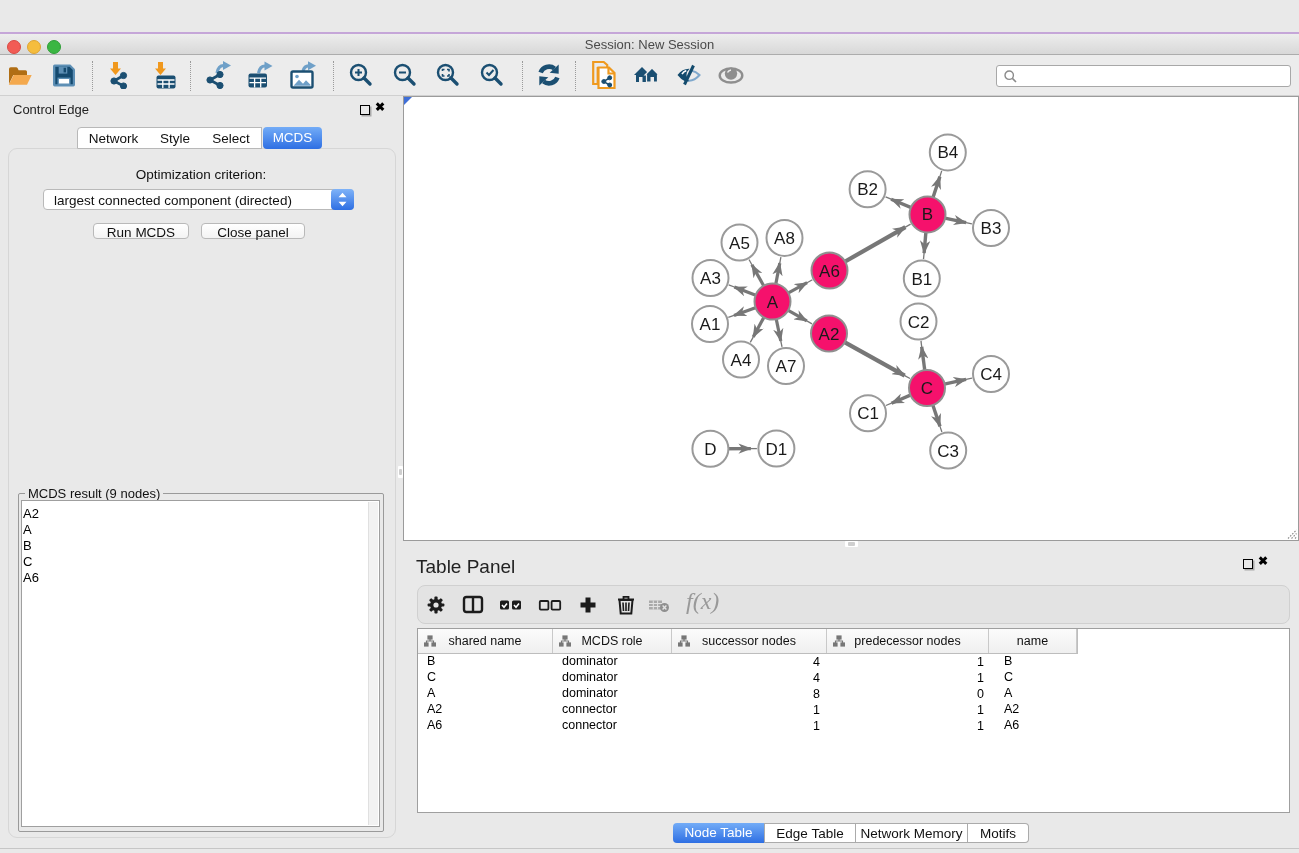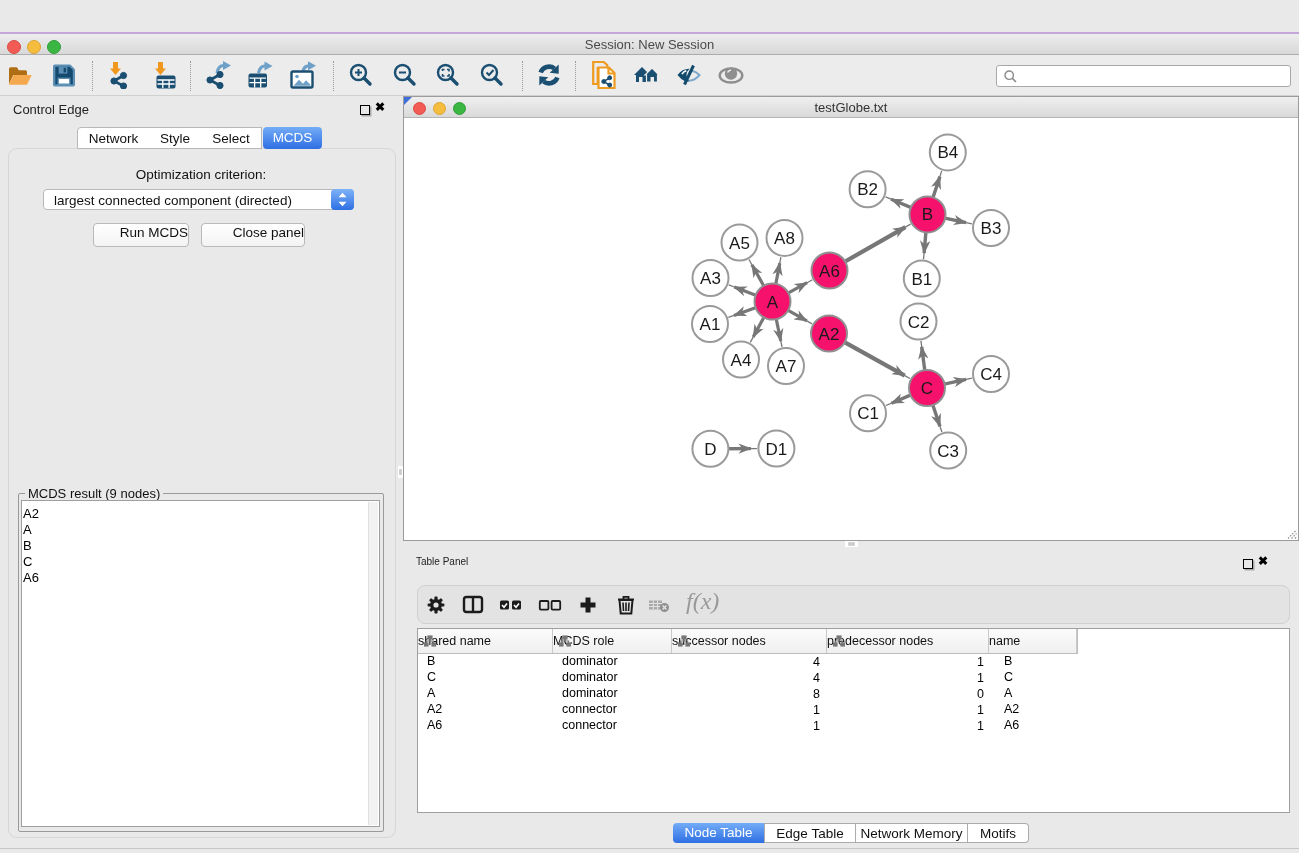--- a/index.html
+++ b/index.html
@@ -30,23 +30,23 @@
 #tabM{left:263px;width:59px;border-radius:4px;border:none;color:#fff;
  background:linear-gradient(#73ACF7,#2E6FE3);}
 #cp-panel{left:8px;top:116px;width:386px;height:688px;background:#E9E9E9;
  border:1px solid #D6D6D6;border-radius:9px;}
 #optlabel{left:0px;top:135px;width:402px;text-align:center;font-size:13.5px;color:#111;}
 #combo{left:43px;top:157px;width:311px;height:21px;background:#fff;border:1px solid #B9B9B9;
  border-radius:4px;box-sizing:border-box;}
 #combo .txt{position:absolute;left:10px;top:3px;font-size:13.5px;color:#111;}
 #combo .btn{position:absolute;right:-1px;top:-1px;width:23px;height:21px;border-radius:4px;
  background:linear-gradient(#7FB3F8,#2E6FE3);}
-.pushbtn{position:absolute;top:191px;height:24px;background:linear-gradient(#FFFFFF,#F3F3F3);
+.pushbtn{position:absolute;top:191px;height:16px;background:linear-gradient(#FFFFFF,#F3F3F3);
  border:1px solid #B9B9B9;border-radius:4px;box-sizing:border-box;
- font-size:13.5px;color:#111;text-align:right;line-height:18px;}
+ font-size:13.5px;color:#111;text-align:center;line-height:18px;}
 #runbtn{left:93px;width:96px;}
 #closebtn{left:201px;width:104px;}
 #fieldset{left:18px;top:461px;width:364px;height:337px;border:1px solid #9a9a9a;
  border-radius:2px;}
 #fs-legend{position:absolute;left:6px;top:-8px;background:#E9E9E9;padding:0 3px;
  font-size:13px;color:#111;}
 #fs-inner{position:absolute;left:2px;top:6px;right:3px;bottom:4px;background:#fff;
  border:1px solid #9f9f9f;}
 #fs-list{position:absolute;left:1px;top:5px;font-size:13px;color:#000;line-height:16px;}
 #fs-scroll{position:absolute;right:1px;top:1px;width:9px;bottom:1px;background:#F2F2F2;
@@ -57,32 +57,32 @@
 #nw-title{position:absolute;left:0;top:0;width:100%;height:21px;
  background:linear-gradient(#EFEFEF,#D9D9D9);border-bottom:1px solid #B4B4B4;box-sizing:border-box;}
 #nw-title .tl{top:5px;width:11px;height:11px;}
 #nw-title .t1{left:9px;background:#F25C55;border:.5px solid #D94A44;}
 #nw-title .t2{left:29px;background:#F5BD3E;border:.5px solid #DFA432;}
 #nw-title .t3{left:49px;background:#3BB643;border:.5px solid #2F9E37;}
 #nw-title .cap{position:absolute;width:100%;top:3px;text-align:center;font-size:13px;color:#333;}
 #nw-corner{position:absolute;left:0;top:0;width:0;height:0;
  border-top:8px solid #3F6FD8;border-right:8px solid transparent;}
 
-#tp-title{left:416px;top:524px;font-size:10px;color:#222;}
+#tp-title{left:416px;top:524px;font-size:19px;color:#222;}
 #tp-sq{left:1243px;top:527px;width:8px;height:8px;border:1.6px solid #000;box-shadow:1.5px 1.5px 0 #aaa;}
 #tp-x{left:1258px;top:522px;font-size:12px;font-weight:bold;color:#000;}
 #tp-toolbar{left:417px;top:553px;width:873px;height:39px;background:#E3E3E3;
  border:1px solid #D0D0D0;border-radius:8px;box-sizing:border-box;}
 #tbl{left:417px;top:596px;width:873px;height:185px;background:#fff;border:1px solid #9f9f9f;
  box-sizing:border-box;}
 #tbl-head{position:absolute;left:0;top:0;width:659px;height:24px;
  background:linear-gradient(#FBFBFB,#EFEFEF);border-bottom:1px solid #BDBDBD;
  border-right:1px solid #BDBDBD;}
 .th{position:absolute;top:0;height:24px;box-sizing:border-box;border-right:1px solid #C9C9C9;
- font-size:12.5px;color:#111;text-align:left;line-height:24px;}
+ font-size:12.5px;color:#111;text-align:center;line-height:24px;}
 .thico{position:absolute;left:6px;top:6px;}
 .td{position:absolute;font-size:12.5px;color:#000;}
 .btab{position:absolute;top:791px;height:20px;background:#fff;border:1px solid #ABABAB;
  box-sizing:border-box;font-size:13.5px;color:#111;text-align:center;line-height:20px;}
 #bt1{left:673px;width:91px;border-radius:4px 0 0 4px;border:none;color:#fff;
  background:linear-gradient(#73ACF7,#2E6FE3);}
 #bt2{left:764px;width:92px;}
 #bt3{left:856px;width:112px;border-left:none;}
 #bt4{left:968px;width:61px;border-left:none;border-radius:0 4px 4px 0;}
 
@@ -245,26 +245,20 @@
 <div class="abs pushbtn" id="closebtn">Close panel</div>
 <div class="abs" id="fieldset">
     <span id="fs-legend">MCDS result (9 nodes)</span>
  <div id="fs-inner">
       <div id="fs-list">A2<br>A<br>B<br>C<br>A6</div>
       <div id="fs-scroll"></div>
     </div>
 </div>
 
 <div class="abs" id="netwin">
- <div id="nw-title">
-      <div class="tl t1"></div>
-      <div class="tl t2"></div>
-      <div class="tl t3"></div>
-  <div class="cap">testGlobe.txt</div>
-    </div>
  <div id="nw-corner"></div>
  <svg width="894" height="422" viewBox="404 86 894 422" style="position:absolute;left:0;top:21px;">
   <defs>
         <marker id="arw" viewBox="0 0 13 10" refX="12" refY="5" markerWidth="13.5" markerHeight="10.5" orient="auto" markerUnits="userSpaceOnUse">
           <path d="M0,0 L13,5 L0,10 L3.8,5 Z" fill="#777"></path>
         </marker>
       </defs>
 <line x1="760.3" y1="273.9" x2="734.0" y2="283.4" stroke="#777" stroke-width="3.2" marker-end="url(#arw)"></line>
 <line x1="734.0" y1="283.4" x2="728.3" y2="285.4" stroke="#777" stroke-width="1.3"></line>
 <line x1="760.3" y1="264.9" x2="734.3" y2="255.0" stroke="#777" stroke-width="3.2" marker-end="url(#arw)"></line>

